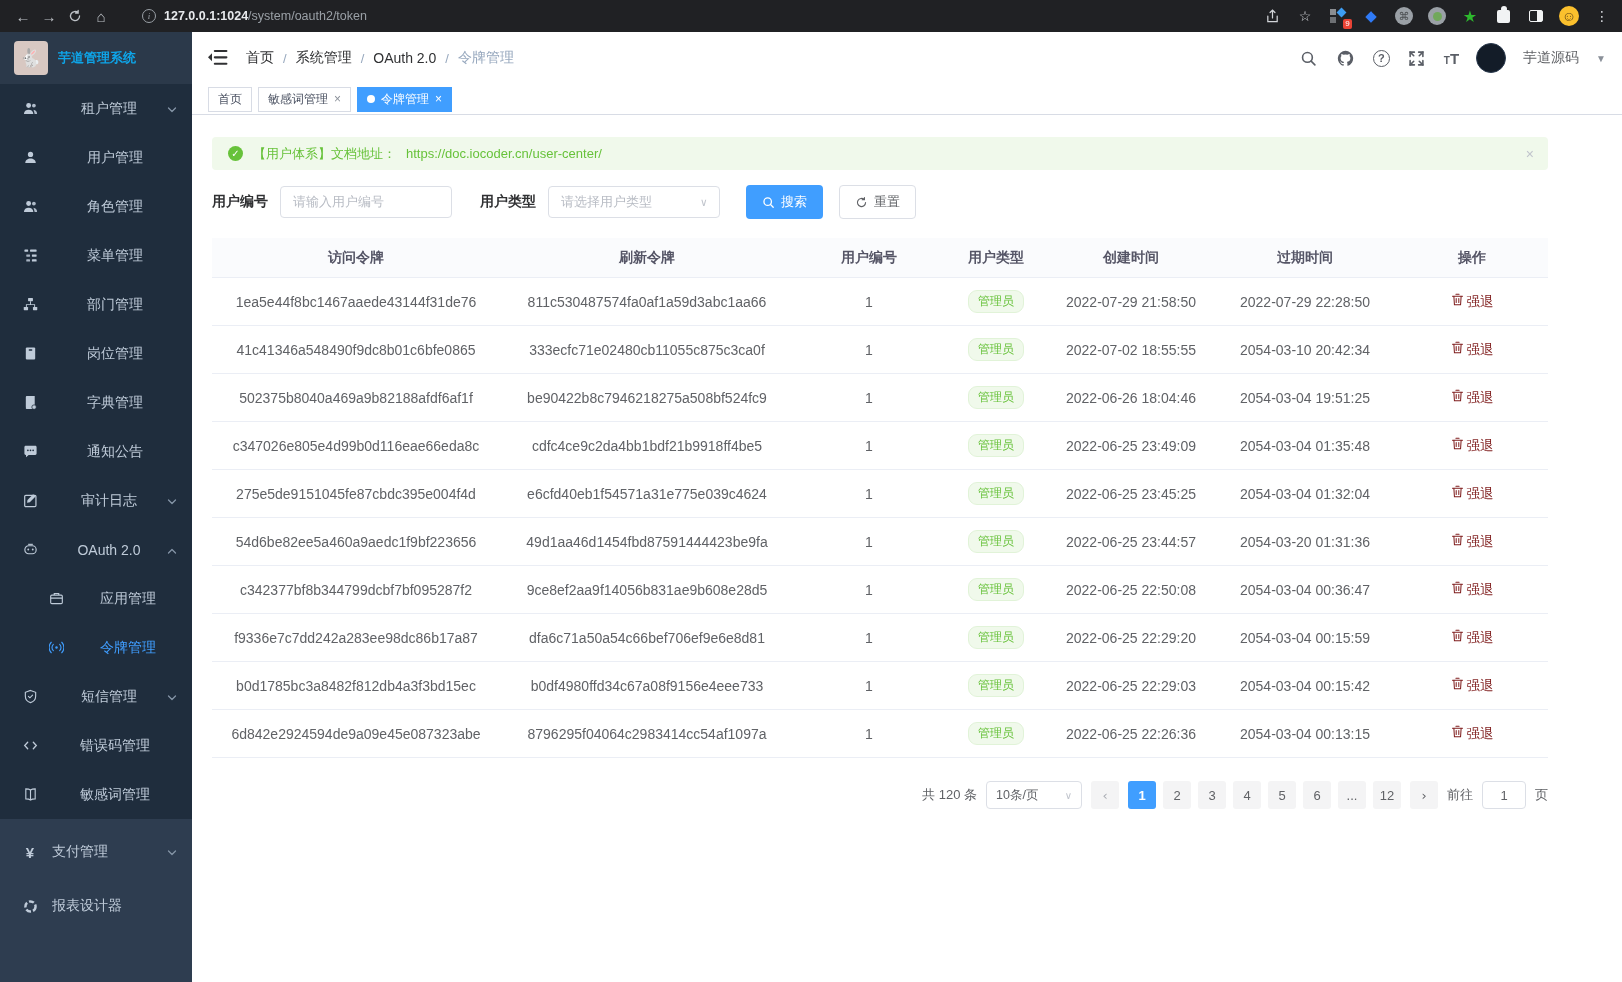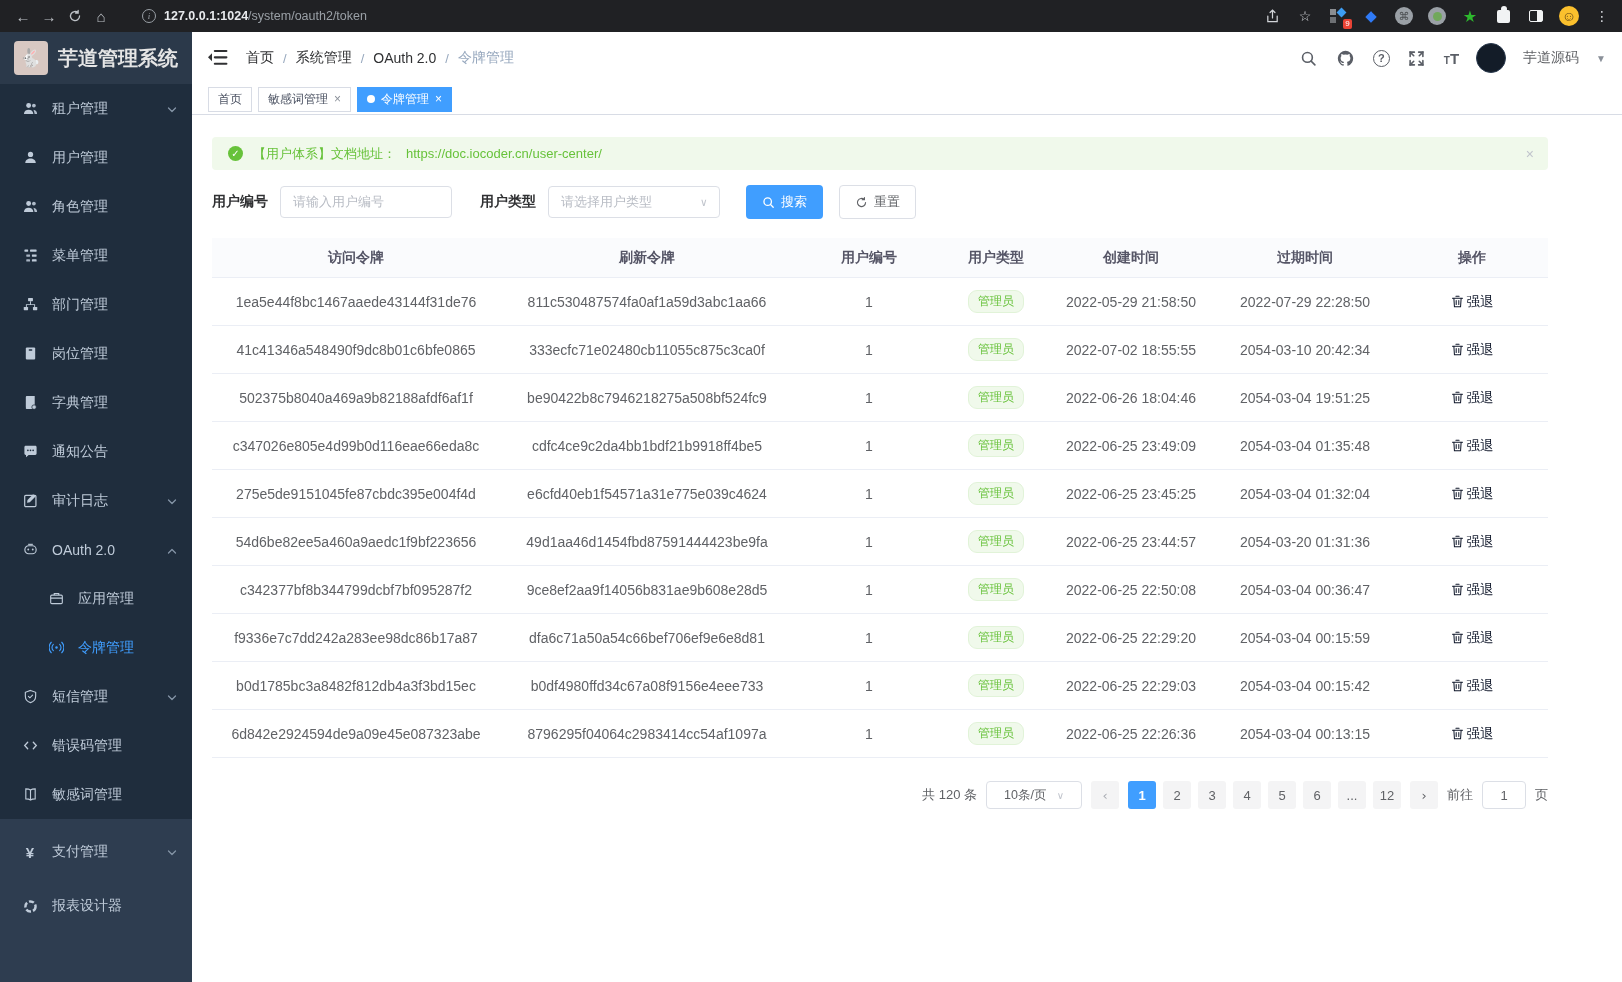--- a/index.html
+++ b/index.html
@@ -33,22 +33,22 @@
   .smiley { width:20px; height:20px; border-radius:50%; background:#fbc02d; color:#5d4016; display:flex; align-items:center; justify-content:center; font-size:14px; }
   .kebab { font-size:14px; letter-spacing:0; }
 
   
   .app { display:flex; height:950px; }
 
   
   .sidebar { width:192px; background:#1f2d3d; display:flex; flex-direction:column; flex-shrink:0; }
   .logo-row { height:52px; background:#2b394a; display:flex; align-items:center; gap:10px; padding:0 14px; flex-shrink:0; }
   .logo-img { width:34px; height:34px; border-radius:4px; background:#d8c8c2; display:flex; align-items:center; justify-content:center; font-size:18px; overflow:hidden; }
-  .logo-title { color:#e5e5e5; font-size:20px; font-weight:700; white-space:nowrap; }
-  .menu-upper { flex-shrink:0; }
+  .logo-title { color:#0ea5e9; font-size:13px; font-weight:700; white-space:nowrap; }
+  .menu-upper { flex-shrink:0;text-align:center; }
   .menu-lower { background:#2e3d50; flex:1; padding-top:6px; }
   .menu-item { height:49px; display:flex; align-items:center; padding:0 14px 0 22px; color:#bfcbd9; font-size:14px; cursor:pointer; }
   .menu-lower .menu-item { height:54px; }
   .menu-item .mi { width:16px; height:16px; margin-right:14px; flex-shrink:0; display:flex; align-items:center; justify-content:center; }
   .menu-item .mi svg { width:15px; height:15px; }
   .menu-item.child { padding-left:48px; }
   .menu-item.active { color:#409eff; }
   .menu-item .mlabel { flex:1; white-space:nowrap; }
   .menu-item .chev { width:12px; height:12px; color:#8494a6; }
   .menu-item .chev svg { width:12px; height:12px; }
@@ -103,26 +103,26 @@
   .btn svg { width:13px; height:13px; }
   .btn-primary { background:#409eff; color:#fff; }
   .btn-plain { background:#fff; border-color:#dcdfe6; color:#606266; }
 
   .table { width:1336px; margin-top:19px; font-size:14px; color:#606266; }
   .t-head { display:flex; background:#fafbfd; height:40px; align-items:center; font-weight:700; color:#556; border-bottom:1px solid #ebeef5; }
   .t-row { display:flex; height:48px; align-items:center; border-bottom:1px solid #ebeef5; }
   .cell { text-align:center; white-space:nowrap; overflow:hidden; }
   .c0{width:288px;} .c1{width:294px;} .c2{width:150px;} .c3{width:104px;} .c4{width:166px;} .c5{width:182px;} .c6{width:152px;}
   .badge { display:inline-block; padding:3px 9px; font-size:12px; color:#67c23a; background:#f0f9eb; border:1px solid #e1f3d8; border-radius:9px; line-height:1.3; }
-  .op-link { color:#0f172a; display:inline-flex; align-items:flex-end; gap:3px; cursor:pointer; font-size:13.5px; }
+  .op-link { color:#7f1d1d; display:inline-flex; align-items:flex-start; gap:3px; cursor:pointer; font-size:13.5px; }
   .op-link svg { width:13px; height:13px; }
 
   .pager { width:1336px; display:flex; align-items:center; justify-content:flex-end; gap:9px; margin-top:23px; font-size:13px; color:#606266; }
   .psel { width:96px; height:28px; border:1px solid #dcdfe6; border-radius:4px; display:flex; align-items:center; justify-content:space-between;
-    padding:0 17px; font-size:12.5px; color:#606266; cursor:pointer; }
+    padding:0 9px; font-size:12.5px; color:#606266; cursor:pointer; }
   .psel .chevd { color:#c0c4cc; font-size:10px; }
   .pbtn { min-width:28px; height:28px; border-radius:3px; background:#f4f4f5; color:#606266; display:flex; align-items:center;
     justify-content:center; font-size:13px; cursor:pointer; padding:0 4px; }
   .pbtn.arrow { color:#a8abb2; font-family:"DejaVu Sans",sans-serif; }
   .pbtn.active { background:#409eff; color:#fff; font-weight:700; }
   .goto-in { width:44px; height:28px; border:1px solid #dcdfe6; border-radius:4px; text-align:center; font-size:13px; color:#606266; outline:none; font-family:inherit; }
   .pages { display:flex; align-items:center; gap:7px; }
 </style>
 </head>
 <body>
@@ -472,21 +472,21 @@
             <div class="cell c4">创建时间</div>
             <div class="cell c5">过期时间</div>
             <div class="cell c6">操作</div>
           </div>
         <div id="t-body">
             <div class="t-row">
               <div class="cell c0">1ea5e44f8bc1467aaede43144f31de76</div>
               <div class="cell c1">811c530487574fa0af1a59d3abc1aa66</div>
               <div class="cell c2">1</div>
               <div class="cell c3"><span class="badge">管理员</span></div>
-              <div class="cell c4">2022-05-29 21:58:50</div>
+              <div class="cell c4">2022-07-29 21:58:50</div>
               <div class="cell c5">2022-07-29 22:28:50</div>
               <div class="cell c6"><span class="op-link"><span><svg viewBox="0 0 14 14">
                       <path d="M1.6 3.6h10.8M5.3 1.4h3.4M3.1 3.6l.6 9h6.6l.6-9M5.6 6v4.3M8.4 6v4.3" stroke="currentColor" stroke-width="1.1" fill="none" stroke-linecap="round"></path>
                     </svg></span>强退</span></div>
             </div>
             <div class="t-row">
               <div class="cell c0">41c41346a548490f9dc8b01c6bfe0865</div>
               <div class="cell c1">333ecfc71e02480cb11055c875c3ca0f</div>
               <div class="cell c2">1</div>
               <div class="cell c3"><span class="badge">管理员</span></div>

